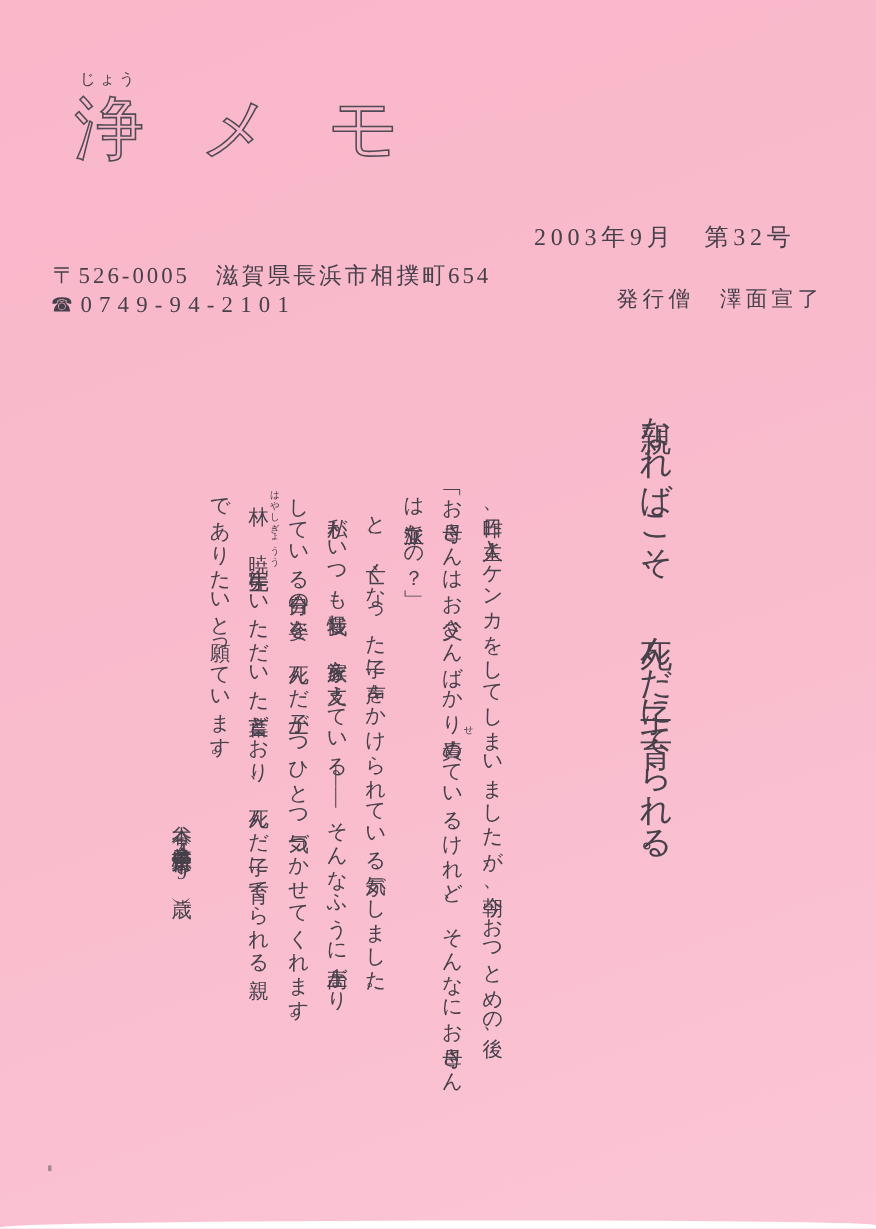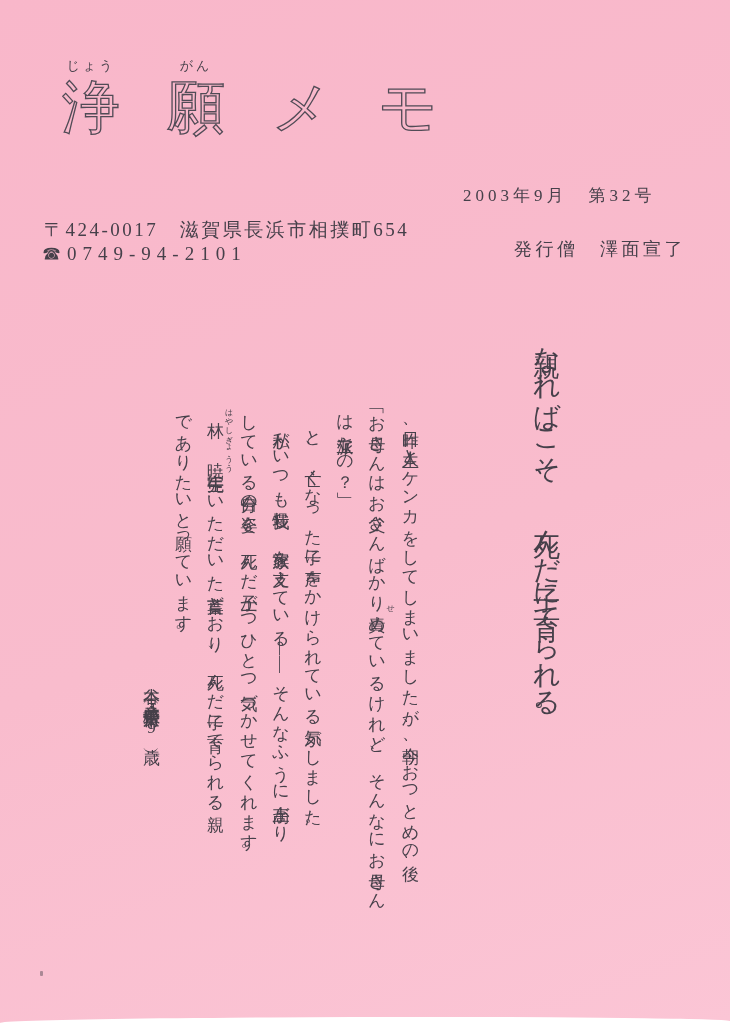--- a/index.html
+++ b/index.html
@@ -22,22 +22,22 @@
     -webkit-text-stroke:1.3px #514b56;
     ruby-position:over;
   }
   .title-char rt{
     font-size:13px;letter-spacing:3px;
     color:#46404a;-webkit-text-stroke:0;
     text-align:center;
     padding-bottom:7px;
   }
   .issue-line{
-    position:absolute;left:463px;top:184px;
-    font-size:17px;letter-spacing:4px;white-space:nowrap;
+    position:absolute;left:445px;top:184px;
+    font-size:20px;letter-spacing:4px;white-space:nowrap;
   }
   .postal-line{
     position:absolute;left:44px;top:217px;
     font-size:19px;letter-spacing:2.5px;white-space:nowrap;
   }
   .phone-line{
     position:absolute;left:42px;top:241px;
     font-size:19px;letter-spacing:6px;white-space:nowrap;
   }
   .publisher-line{
@@ -80,28 +80,27 @@
     background:#6a5a64;opacity:.55;border-radius:1px;
   }
 </style>
 </head>
 <body>
 
 <div class="page">
 
   <div class="title-block">
       <ruby class="title-char">浄<rt>じょう</rt></ruby>
-      <ruby class="title-char">願<rt>がん</rt></ruby>
       <ruby class="title-char">メ<rt></rt></ruby>
       <ruby class="title-char">モ<rt></rt></ruby>
     </div>
 
   <div class="issue-line">2003年9月　第32号</div>
 
-  <div class="postal-line">〒424-0017　滋賀県長浜市相撲町654</div>
+  <div class="postal-line">〒526-0005　滋賀県長浜市相撲町654</div>
 
   <div class="phone-line">☎0749-94-2101</div>
 
   <div class="publisher-line">発行僧　澤面宣了</div>
 
   <div class="headline">親なればこそ、　死んだ子に育てられる。</div>
 
   <div class="body-block">
       <div class="tcol indent">昨日、主人とケンカをしてしまいましたが、今朝、おつとめの後、</div>
       <div class="tcol">「お母さんはお父さんばかり<ruby>責<rt>せ</rt></ruby>めているけれど、そんなにお母さん</div>

